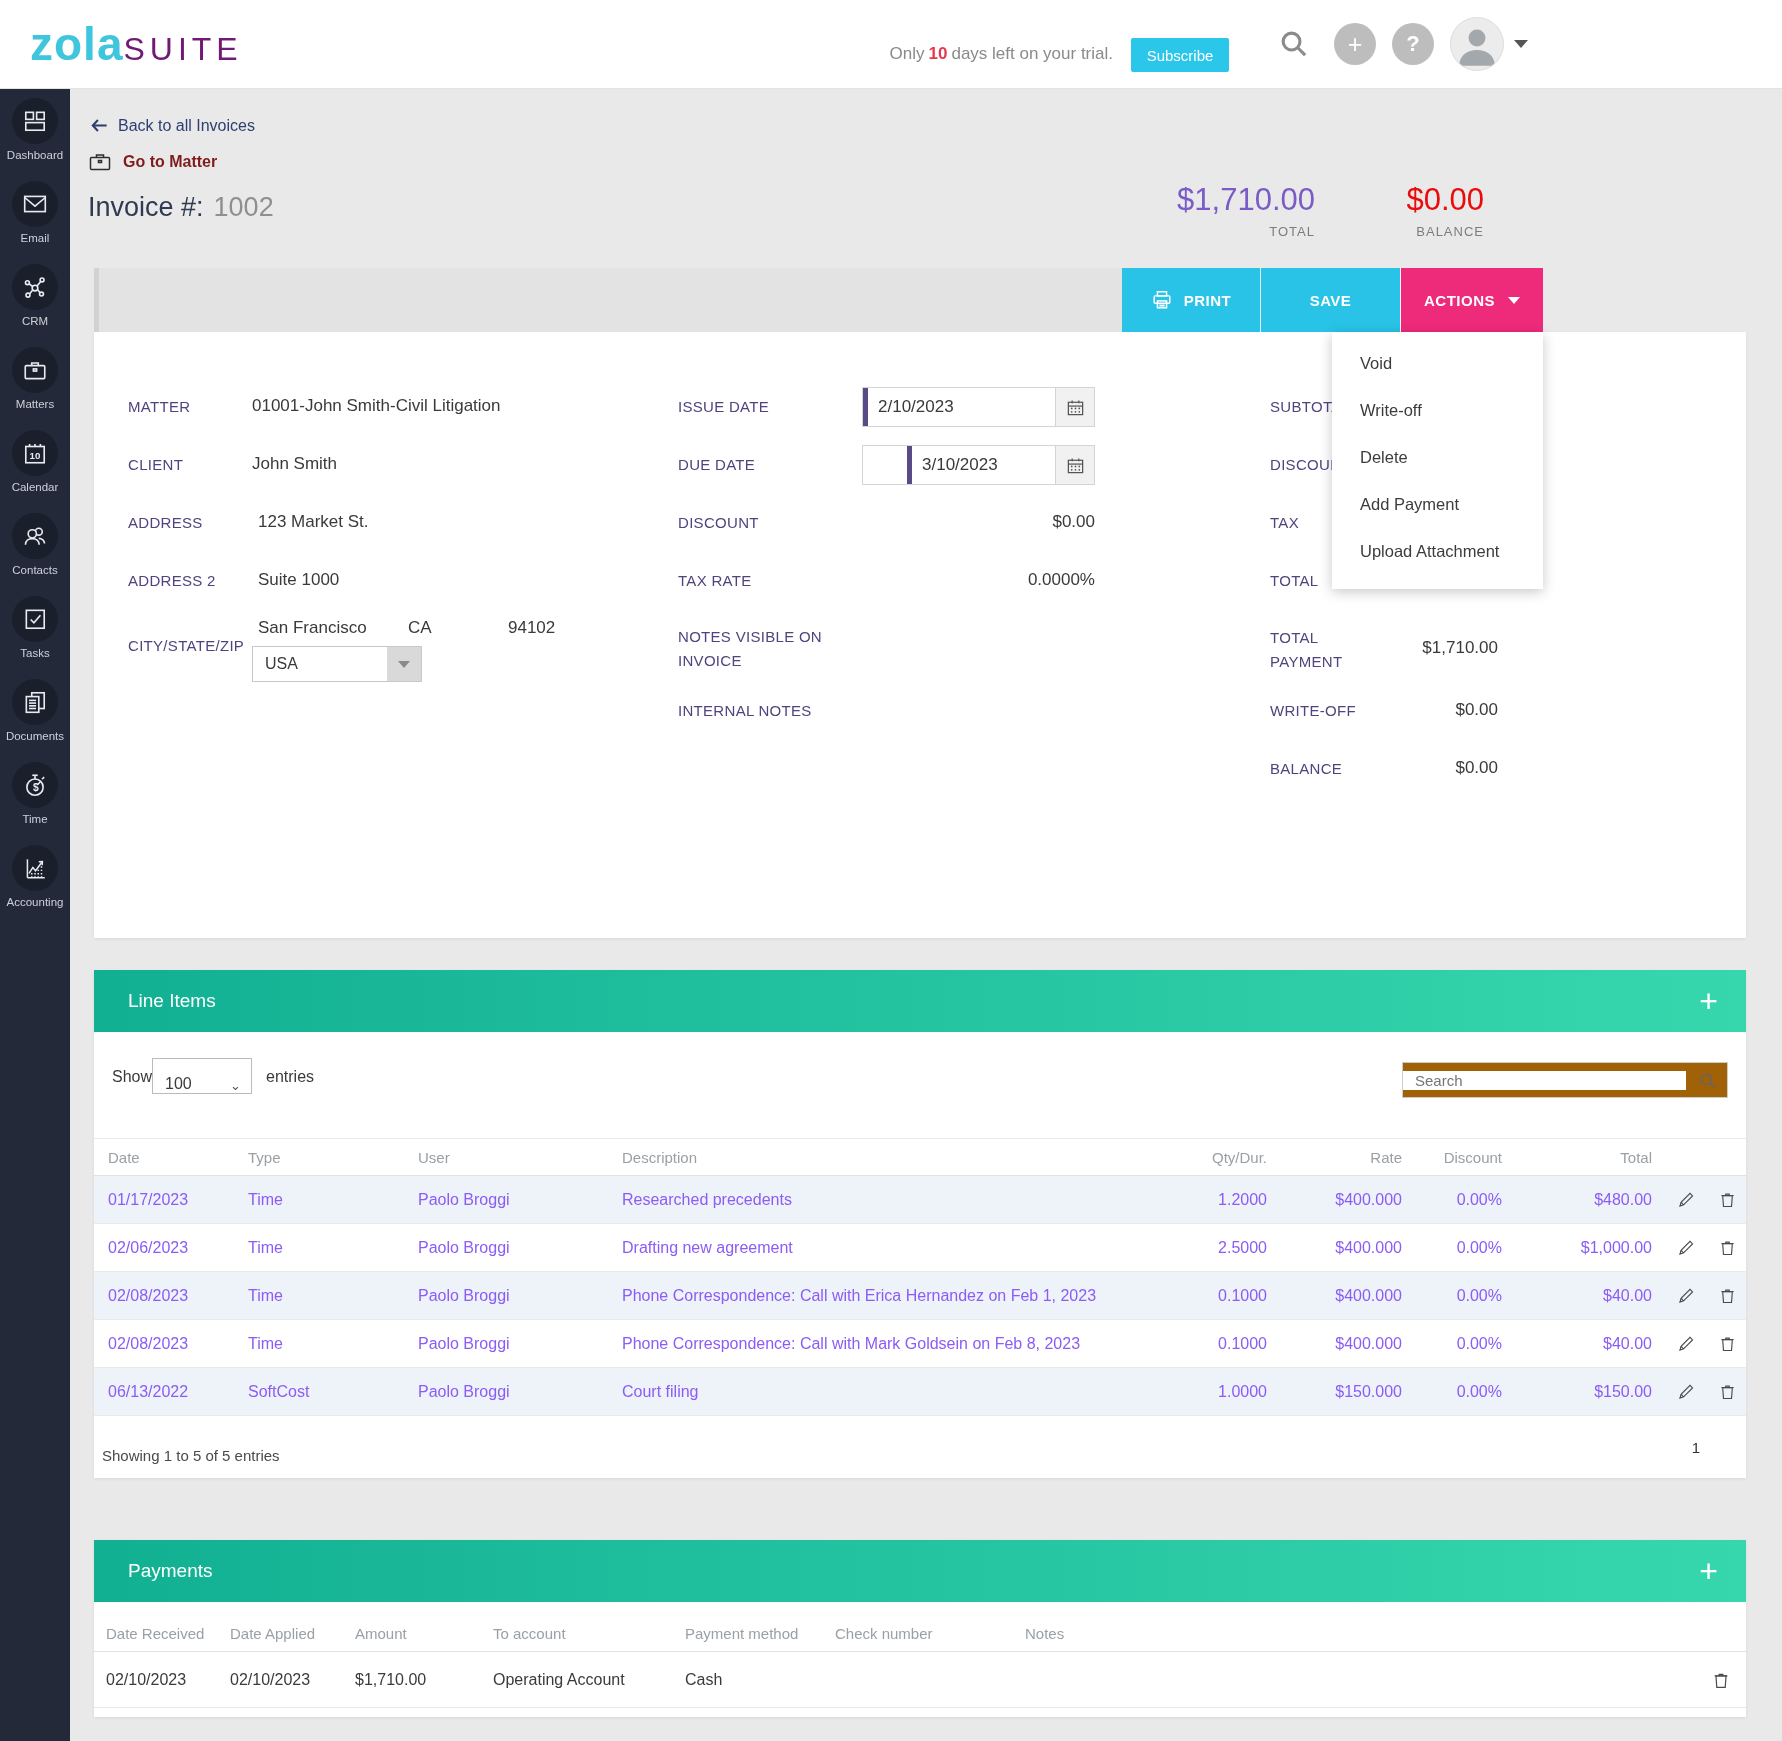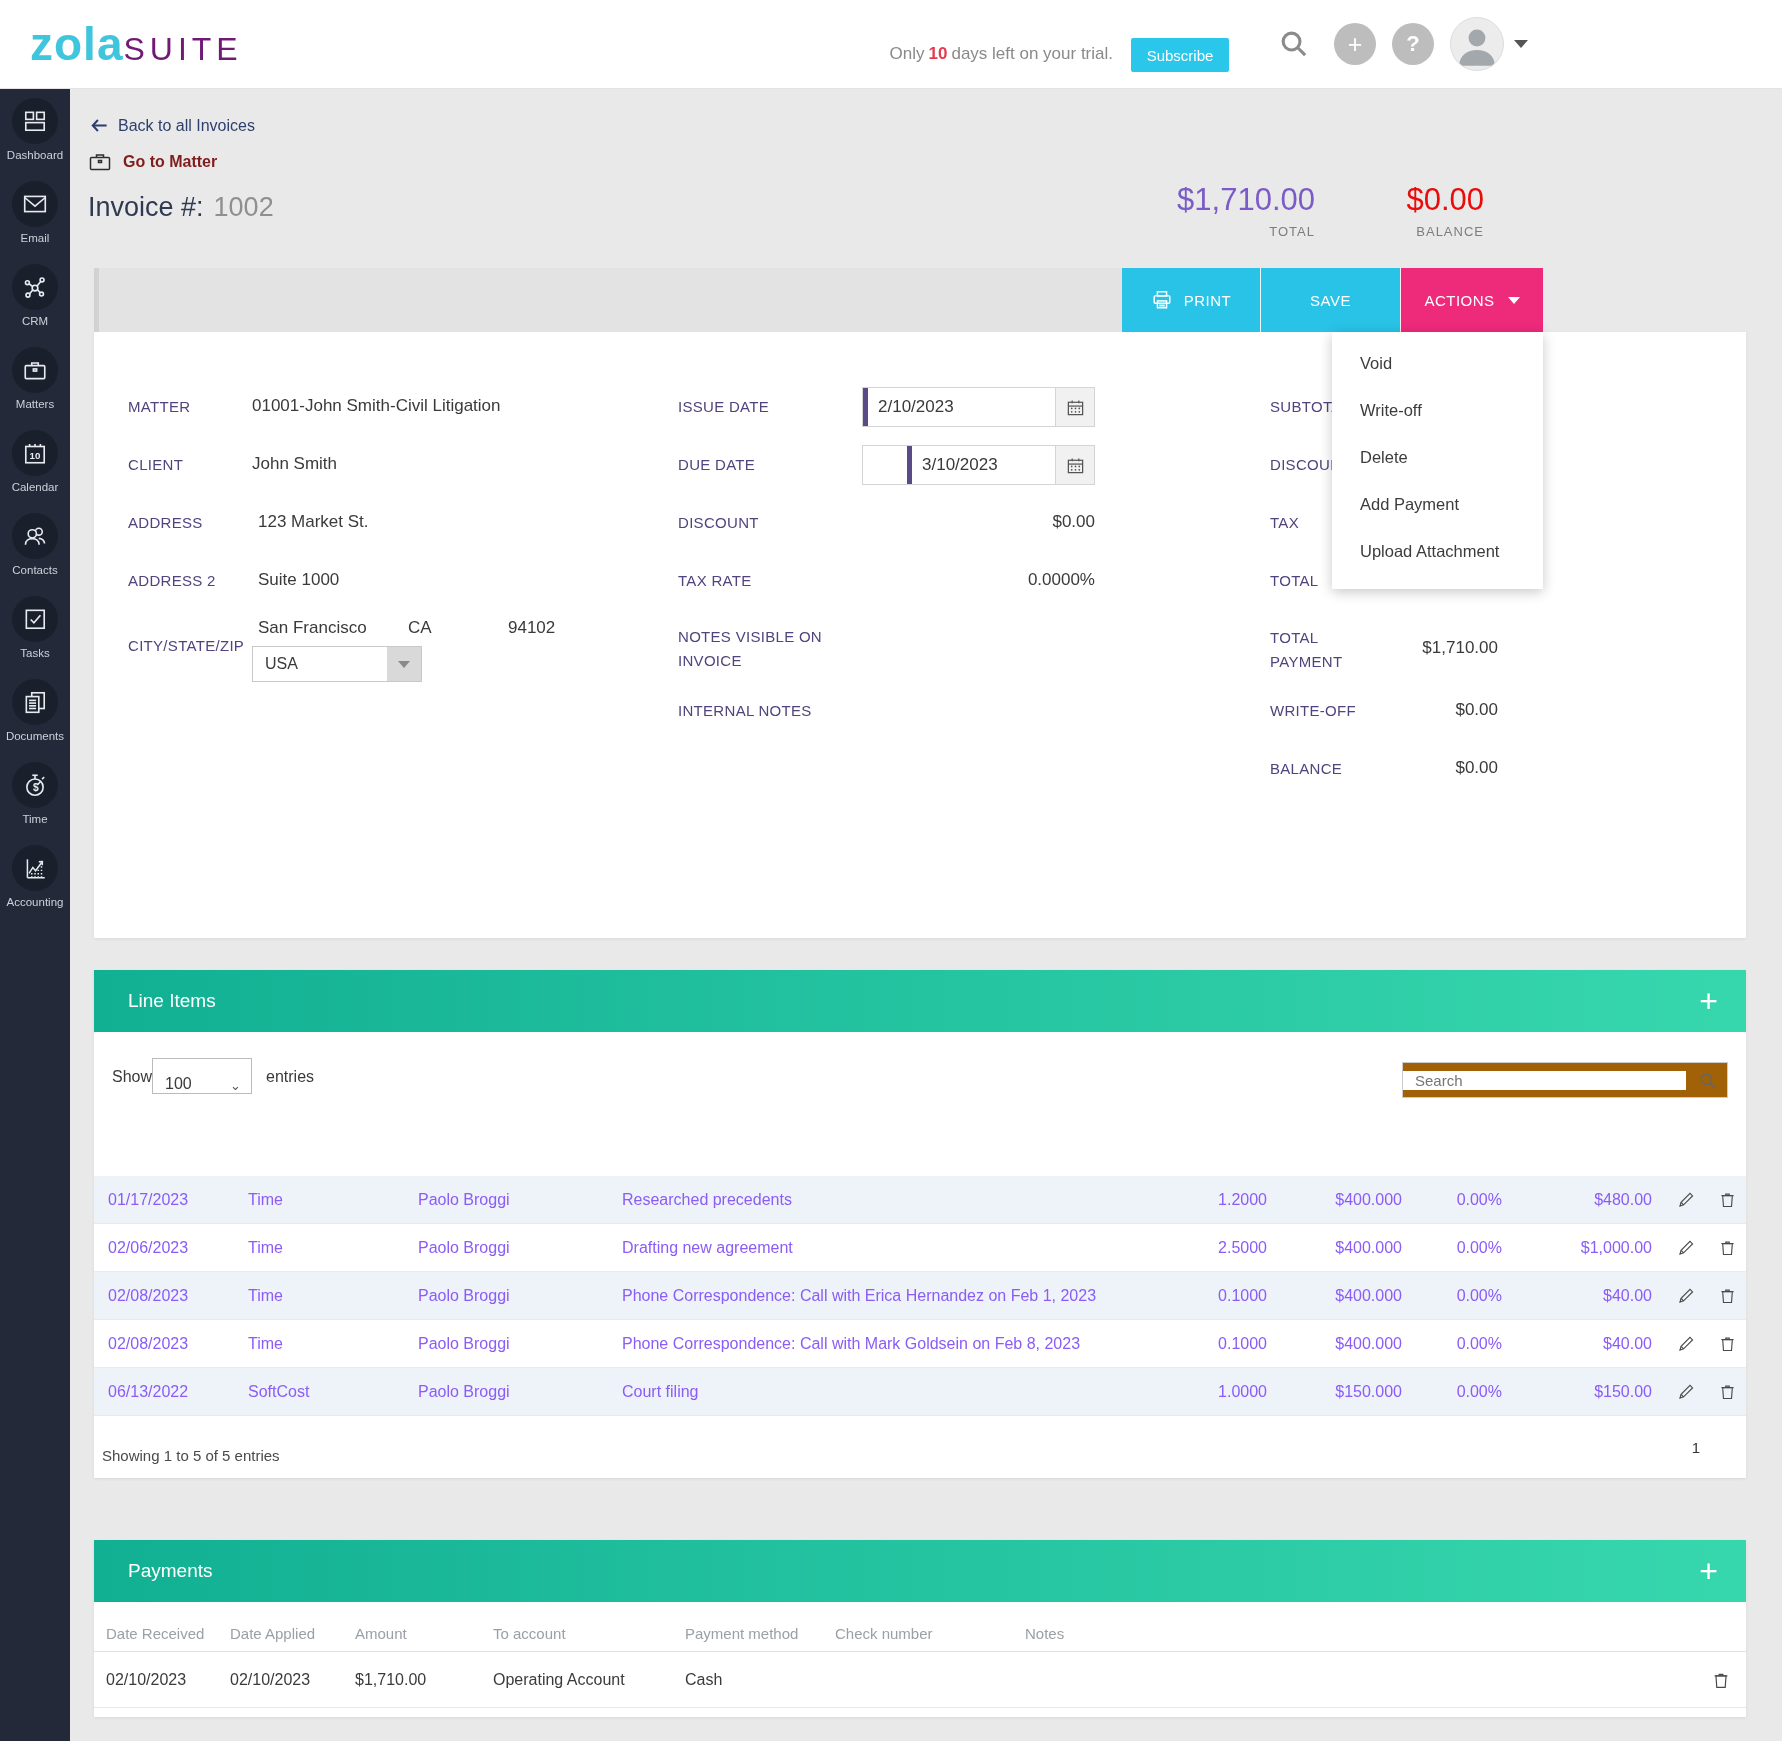--- a/index.html
+++ b/index.html
@@ -32,21 +32,21 @@
   .inv-title .lbl{color:#2f3a52;font-weight:500;}
   .inv-title .num{color:#8f8f8f;margin-left:10px;}
   .headsum{position:absolute;top:182px;text-align:right;z-index:5;}
   .headsum .val{font-size:31px;}
   .headsum .cap{font-size:13px;color:#7d7d7d;letter-spacing:1px;margin-top:6px;}
   .headsum.total{right:467px;} .headsum.total .val{color:#7a5bc7;}
   .headsum.balance{right:298px;} .headsum.balance .val{color:#ea0b0b;}
 
   
   .toolbar-band{position:absolute;left:94px;top:268px;width:1449px;height:64px;background:#e3e3e3;border-left:5px solid #d2d2d2;box-sizing:border-box;z-index:6;}
-  .tbtn{position:absolute;top:268px;height:64px;border:none;color:#fff;font-size:15px;font-weight:400;letter-spacing:.5px;display:flex;align-items:center;justify-content:center;cursor:pointer;font-family:inherit;z-index:15;box-sizing:border-box;text-align:center;}
+  .tbtn{position:absolute;top:268px;height:64px;border:none;color:#fff;font-size:15px;font-weight:700;letter-spacing:.5px;display:flex;align-items:center;justify-content:center;cursor:pointer;font-family:inherit;z-index:15;box-sizing:border-box;text-align:center;}
   .tbtn.cyan{background:#28c3e7;}
   .tbtn.pink{background:#ee2a7b;}
   #btn-print{left:1122px;width:138px;}
   #btn-save{left:1260px;width:140px;border-left:1px solid rgba(255,255,255,.9);}
   #btn-actions{left:1400px;width:143px;border-left:1px solid rgba(255,255,255,.9);}
   #btn-print svg{margin-right:11px;}
   .btn-caret{width:0;height:0;border-left:6px solid transparent;border-right:6px solid transparent;border-top:7px solid #fff;margin-left:13px;}
 
   
   .menu{position:absolute;left:1332px;top:332px;width:211px;background:#fff;box-shadow:0 3px 12px rgba(0,0,0,.22);padding:8px 0 14px;z-index:20;}
@@ -412,20 +412,31 @@
       <span class="entries-label">entries</span>
       <div class="searchwrap">
         <input placeholder="Search" style="">
         <svg width="19" height="19" viewBox="0 0 24 24" fill="none" stroke="#666" stroke-width="2">
             <circle cx="10.5" cy="10.5" r="6.5"></circle>
             <line x1="15.3" y1="15.3" x2="21" y2="21"></line>
           </svg>
       </div>
     </div>
 
+    <div class="li-grid li-headrow">
+      <span>Date</span>
+      <span>Type</span>
+      <span>User</span>
+      <span>Description</span>
+      <span class="num">Qty/Dur.</span>
+      <span class="num">Rate</span>
+      <span class="num">Discount</span>
+      <span class="num">Total</span>
+      <span></span>
+    </div>
 
     <div class="li-rows">
       <div class="li-grid li-row alt">
         <span>01/17/2023</span>
         <span>Time</span>
         <span>Paolo Broggi</span>
         <span>Researched precedents</span>
         <span class="num">1.2000</span>
         <span class="num">$400.000</span>
         <span class="num">0.00%</span>

